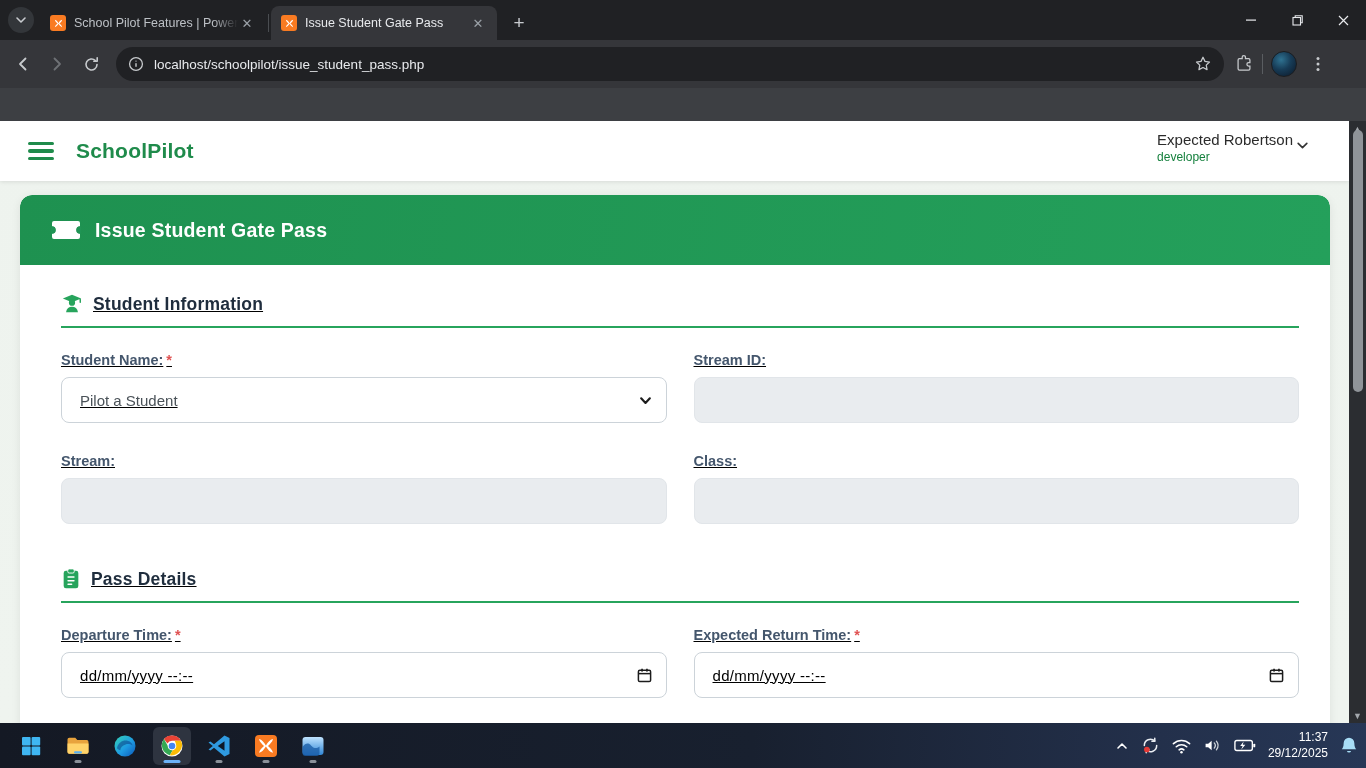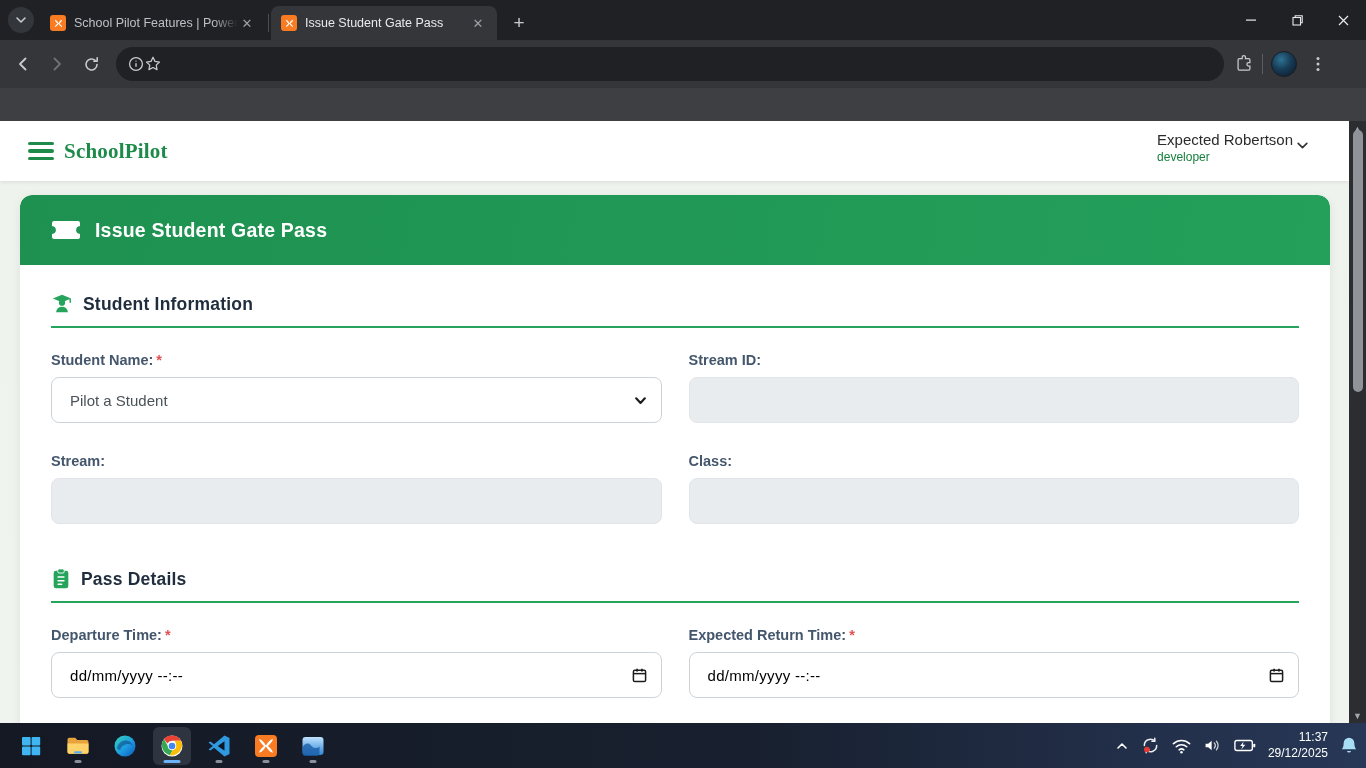--- a/index.html
+++ b/index.html
@@ -30,31 +30,31 @@
   .tb-sep { width:1px; height:20px; background:#5a5d61; margin:0 8px; }
   .avatar { width:26px; height:26px; border-radius:50%; background:radial-gradient(circle at 38% 32%, #2f7291 0%, #173c57 45%, #0b1626 100%); border:1px solid #1b1d20; }
 
   .gapband { position:absolute; left:0; top:88px; width:1366px; height:33px; background:#3d3f43; }
 
   
   .viewport { position:absolute; left:0; top:121px; width:1349px; height:602px; background:linear-gradient(180deg,#eef3ee 0%, #eff4ef 100%); overflow:hidden; }
   .app-header { position:relative; width:100%; height:60px; background:#ffffff; box-shadow:0 1px 4px rgba(0,0,0,.10); display:flex; align-items:center; z-index:2; }
   .hamburger { width:30px; height:24px; margin-left:28px; display:flex; flex-direction:column; justify-content:center; gap:4px; }
   .hamburger i { display:block; height:3.5px; width:26px; background:#1f8b4b; border-radius:2px; }
-  .brand { margin-left:6px; font-size:21px; font-weight:700; color:#1f8b4b; letter-spacing:.2px;font-family:Liberation Serif, serif; }
+  .brand { margin-left:18px; font-size:21px; font-weight:700; color:#1f8b4b; letter-spacing:.2px; }
   .user-block { position:absolute; right:40px; top:10px; text-align:left; display:flex; align-items:flex-start; }
   .user-name { font-size:15px; color:#2b2b2b; font-weight:500; }
   .user-role { font-size:12px; color:#15803d; margin-top:2px; }
   .user-caret { margin-left:3px; margin-top:8px; color:#333; }
 
   
   .card { position:relative; width:1310px; margin:14px 0 0 20px; background:#ffffff; border-radius:12px; box-shadow:0 2px 10px rgba(0,0,0,.08); overflow:hidden; }
   .card-banner { height:70px; background:linear-gradient(100deg,#1e9150 0%, #24a05b 100%); display:flex; align-items:center; padding:0 31px; border-radius:12px 12px 0 0; }
   .banner-title { color:#ffffff; font-size:19.5px; font-weight:600; margin-left:14px; letter-spacing:.2px; }
-  .card-body { padding:28px 31px 40px 31px; }
+  .card-body { padding:28px 31px 40px 41px;text-decoration:underline; }
 
   .section-head { display:flex; align-items:center; gap:10px; border-bottom:2px solid #27a45c; padding-bottom:11px; }
   .section-title { font-size:17.5px; font-weight:700; color:#1f2d3d; letter-spacing:.2px; }
   .section-gap { margin-top:44px; }
 
   .form-grid { display:grid; grid-template-columns:1fr 1fr; column-gap:27px; margin-top:24px; }
   .form-grid.row-gap { margin-top:30px; }
   .f-label { font-size:14.5px; font-weight:600; color:#44566c; margin-bottom:9px; display:block; }
   .req { color:#e05252; margin-left:3px; font-weight:700; }
   .control { height:46px; border:1px solid #ccd3d9; border-radius:8px; background:#fff; display:flex; align-items:center; padding:0 14px 0 18px; font-size:15px; color:#4a5258; }
@@ -148,20 +148,21 @@
           <path d="M14 8.5a5.5 5.5 0 1 1-1.6-3.9" stroke="#c7cacd" stroke-width="1.6" fill="none" stroke-linecap="round"></path>
           <path d="M14.2 1.8v3.4h-3.4" fill="none" stroke="#c7cacd" stroke-width="1.6" stroke-linecap="round" stroke-linejoin="round"></path>
         </svg>
     </div>
     <div class="omnibox">
       <svg width="16" height="16" viewBox="0 0 16 16">
           <circle cx="8" cy="8" r="6.4" fill="none" stroke="#c7cacd" stroke-width="1.3"></circle>
           <rect x="7.3" y="7" width="1.4" height="4" rx=".7" fill="#c7cacd"></rect>
           <rect x="7.3" y="4.4" width="1.4" height="1.4" rx=".7" fill="#c7cacd"></rect>
         </svg>
+      <span class="url">localhost/schoolpilot/issue_student_pass.php</span>
       <svg width="18" height="18" viewBox="0 0 20 20" style="margin-right:6px;">
           <path d="M10 2.5l2.2 4.6 5 .7-3.6 3.5.9 5-4.5-2.4-4.5 2.4.9-5L2.8 7.8l5-.7z" fill="none" stroke="#c7cacd" stroke-width="1.4" stroke-linejoin="round"></path>
         </svg>
     </div>
     <div class="tb-right">
       <svg width="20" height="20" viewBox="0 0 22 22">
           <path d="M9 3.5a1.8 1.8 0 0 1 3.6 0V5H16a1.5 1.5 0 0 1 1.5 1.5v3h-1.4a1.9 1.9 0 0 0 0 3.8h1.4v3A1.5 1.5 0 0 1 16 17.8H6A1.5 1.5 0 0 1 4.5 16.3V6.5A1.5 1.5 0 0 1 6 5h3z" fill="none" stroke="#c7cacd" stroke-width="1.4"></path>
         </svg>
       <div class="tb-sep"></div>
       <div class="avatar"></div>

